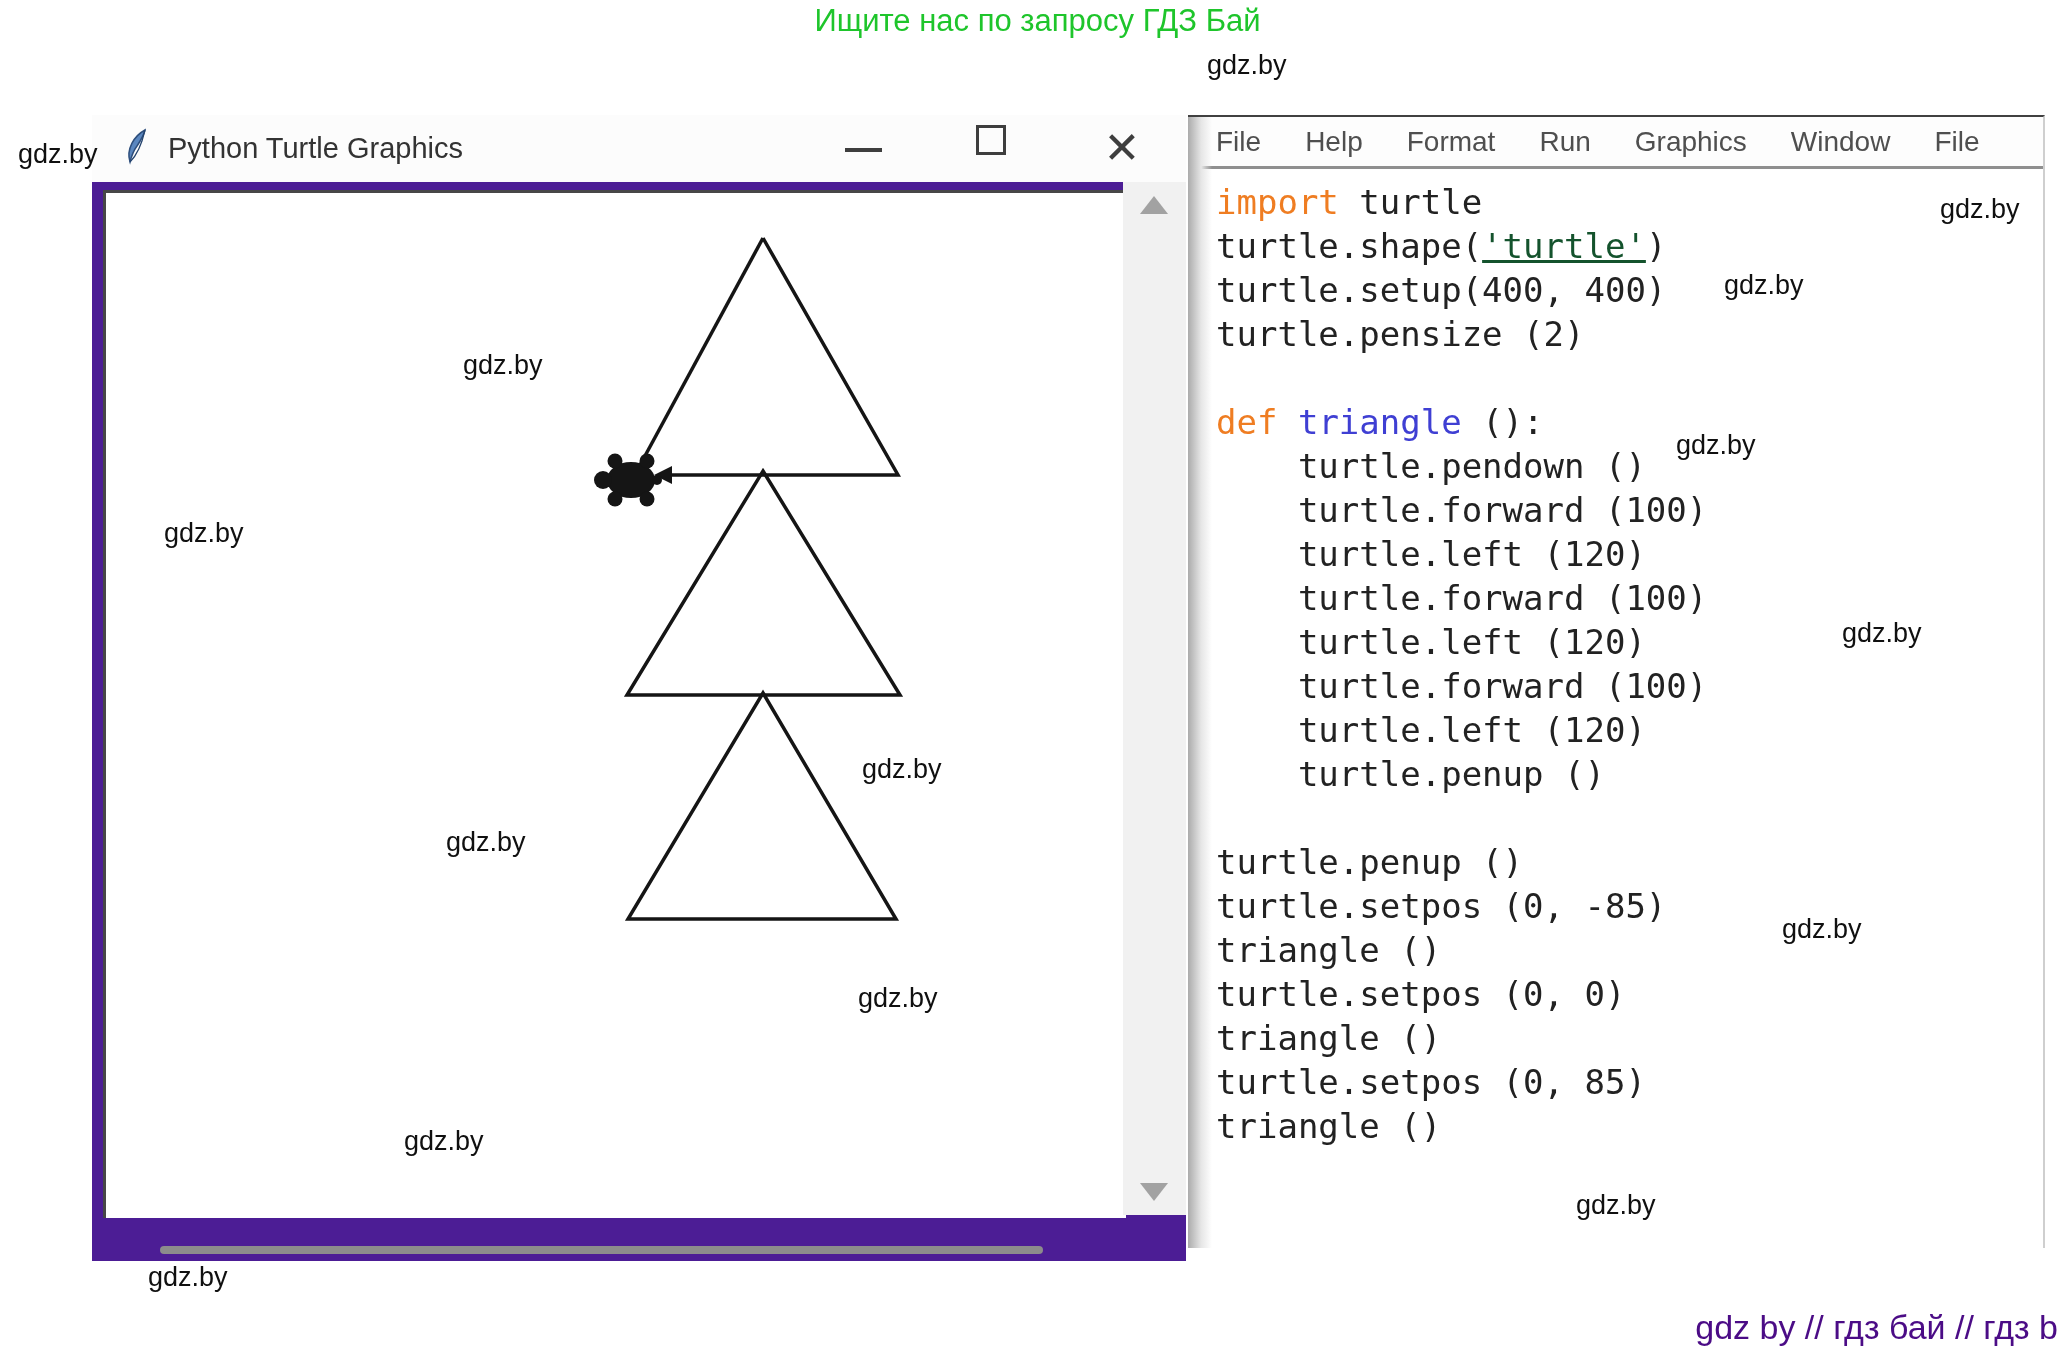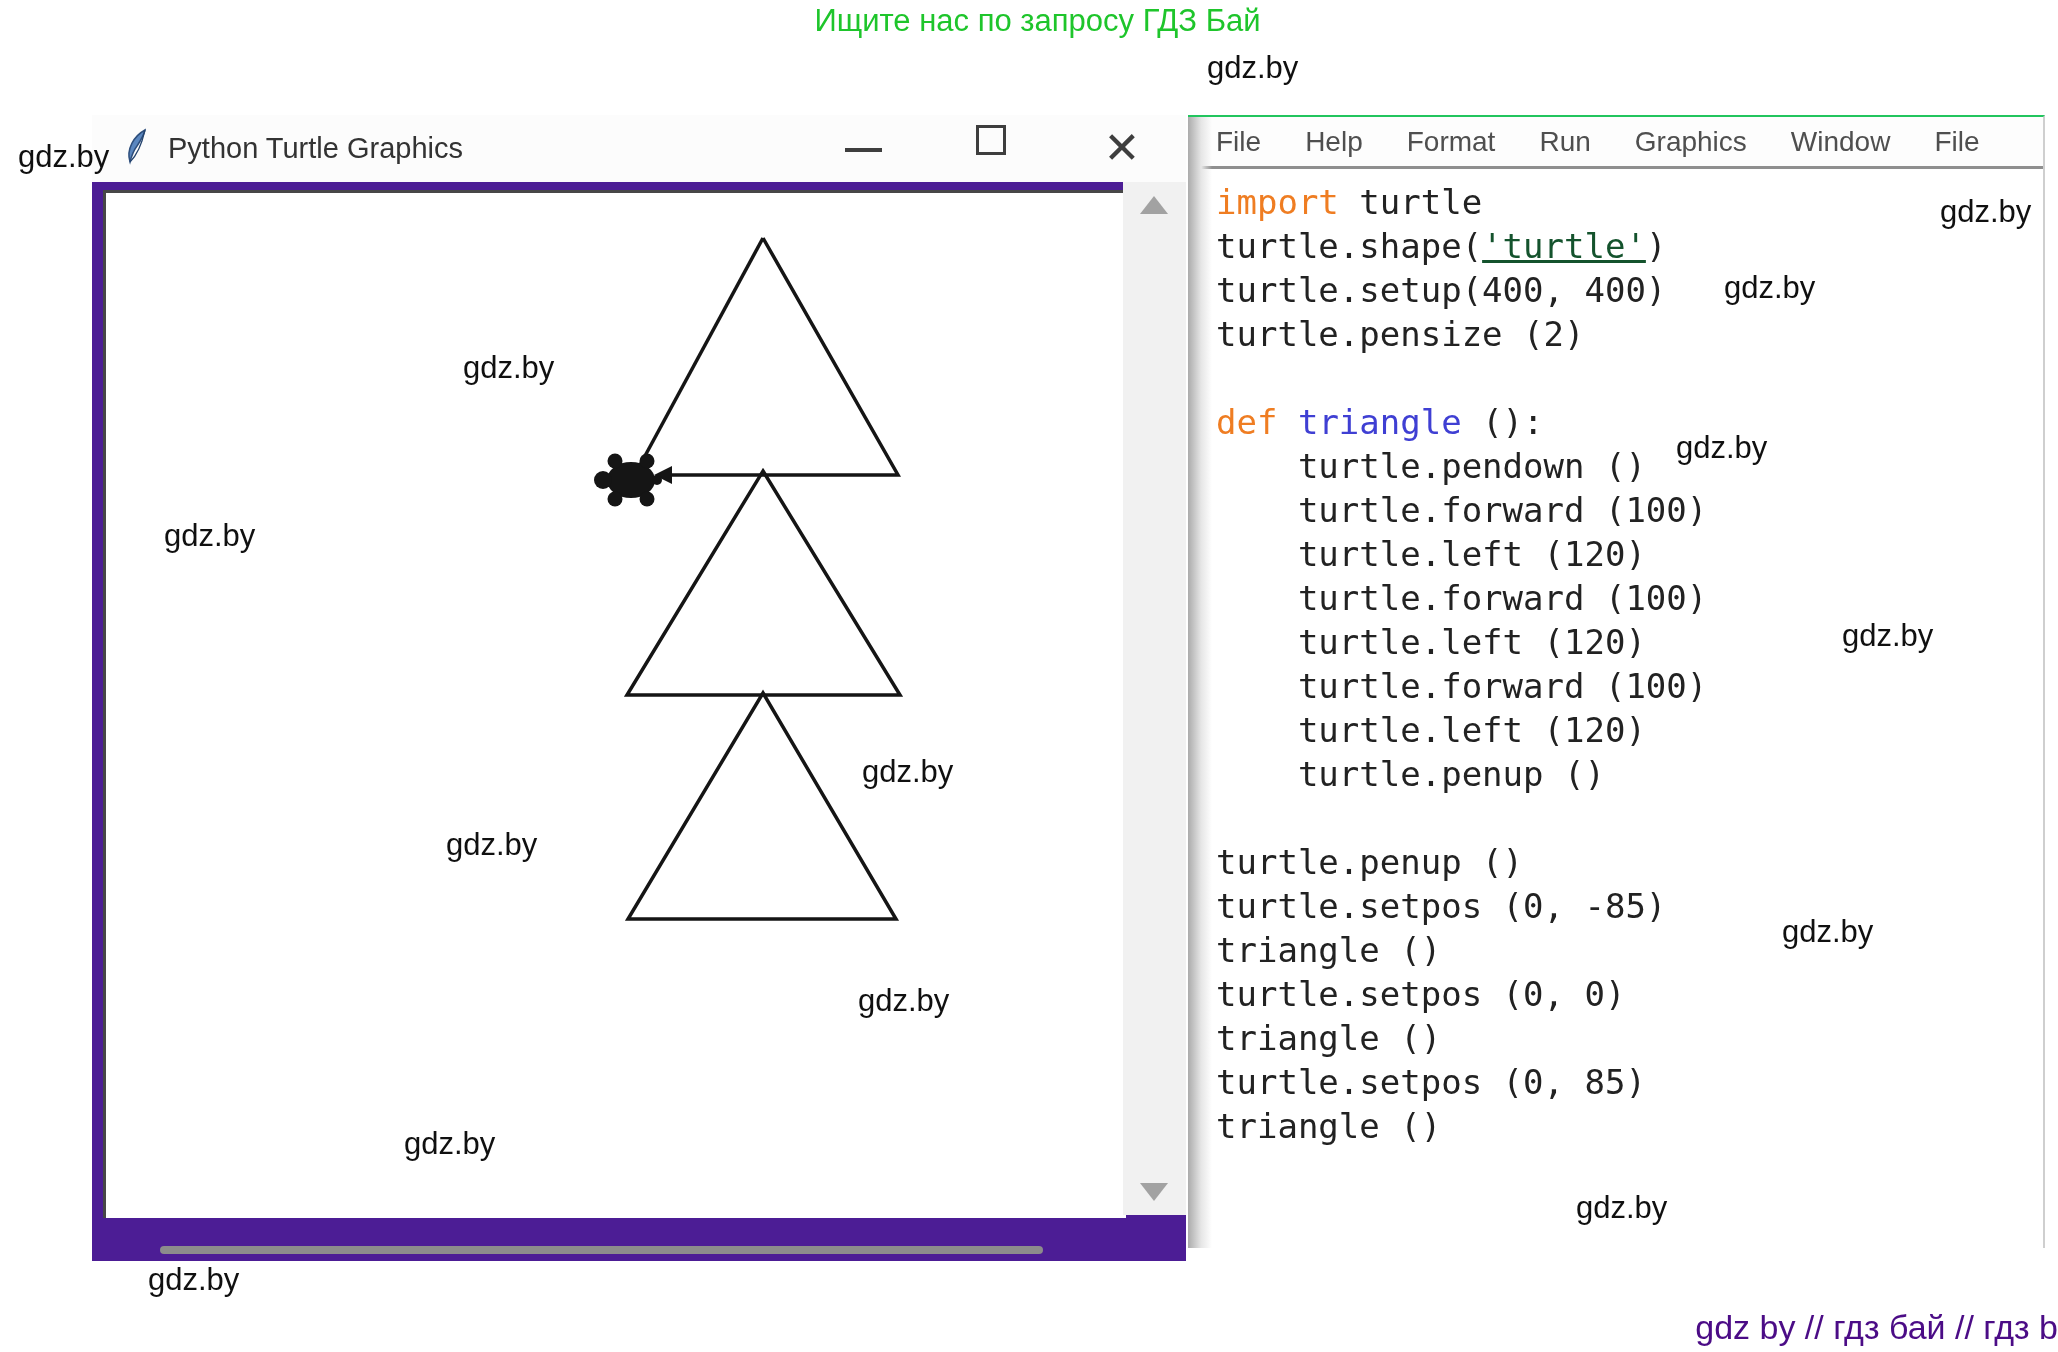--- a/index.html
+++ b/index.html
@@ -9,21 +9,21 @@
   
   .green-header{position:absolute;top:3px;left:0;width:100%;text-align:center;
     font-size:31px;color:#1ec52b;}
 
   
   .purple-footer{position:absolute;top:1308px;left:0;width:100%;text-align:right;
     font-size:34px;color:#4b0c86;}
 
   
   #wm-layer{position:absolute;inset:0;pointer-events:none;z-index:50;}
-  .wm{position:absolute;font-size:31px;color:#101010;white-space:nowrap;}
+  .wm{position:absolute;font-size:27px;color:#101010;white-space:nowrap;}
 
   
   .turtle-window{position:absolute;left:92px;top:115px;width:1094px;height:1146px;
     background:#4c1d95;}
   .tw-titlebar{position:absolute;left:0;top:0;width:100%;height:67px;background:#fcfcfc;}
   .tw-feather{position:absolute;left:30px;top:13px;width:30px;height:38px;}
   .tw-title{position:absolute;left:76px;top:0;height:67px;line-height:67px;
     font-size:29px;color:#333;white-space:nowrap;}
   .btn-min{position:absolute;left:753px;top:33px;width:37px;height:4px;background:#3e3e3e;}
   .btn-max{position:absolute;left:884px;top:10px;width:24px;height:24px;
@@ -40,21 +40,21 @@
     border-left:14px solid transparent;border-right:14px solid transparent;
     border-bottom:18px solid #a2a2a2;}
   .arrow-down{position:absolute;left:17px;bottom:14px;width:0;height:0;
     border-left:14px solid transparent;border-right:14px solid transparent;
     border-top:18px solid #a2a2a2;}
   .tw-hthumb{position:absolute;left:68px;top:1131px;width:883px;height:8px;
     background:#8c8c8c;border-radius:4px;}
 
   
   .idle-window{position:absolute;left:1188px;top:115px;width:855px;height:1131px;
-    background:#ffffff;border-top:2px solid #22c55e;border-right:2px solid #cfcfcf;}
+    background:#ffffff;border-top:2px solid #404040;border-right:2px solid #cfcfcf;}
   .idle-edge{position:absolute;left:0;top:0;width:24px;height:100%;
     background:linear-gradient(to right,#ababab,#e6e6e6 55%,rgba(255,255,255,0));z-index:5;}
   .idle-menubar{position:absolute;left:0;top:0;width:100%;height:52px;background:#fdfdfd;
     border-bottom:3px solid #8f8f8f;display:flex;align-items:center;gap:44px;
     padding-left:28px;box-sizing:border-box;z-index:2;}
   .menu-item{font-size:28px;color:#4f4f4f;white-space:nowrap;}
   .idle-code{position:absolute;left:0;top:55px;width:100%;bottom:0;
     padding:8px 0 0 28px;box-sizing:border-box;
     font-family:"DejaVu Sans Mono","Liberation Mono",monospace;
     font-size:34px;line-height:44px;color:#222;white-space:pre;overflow:hidden;}

